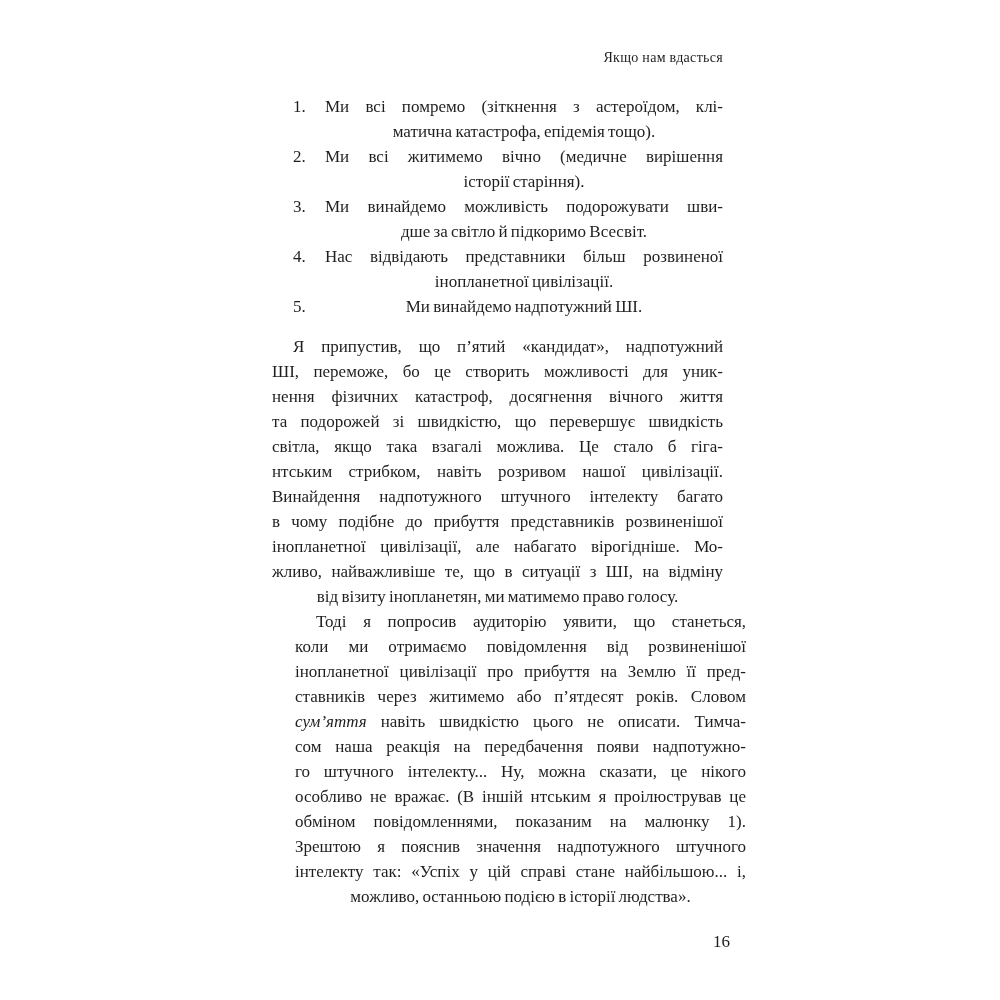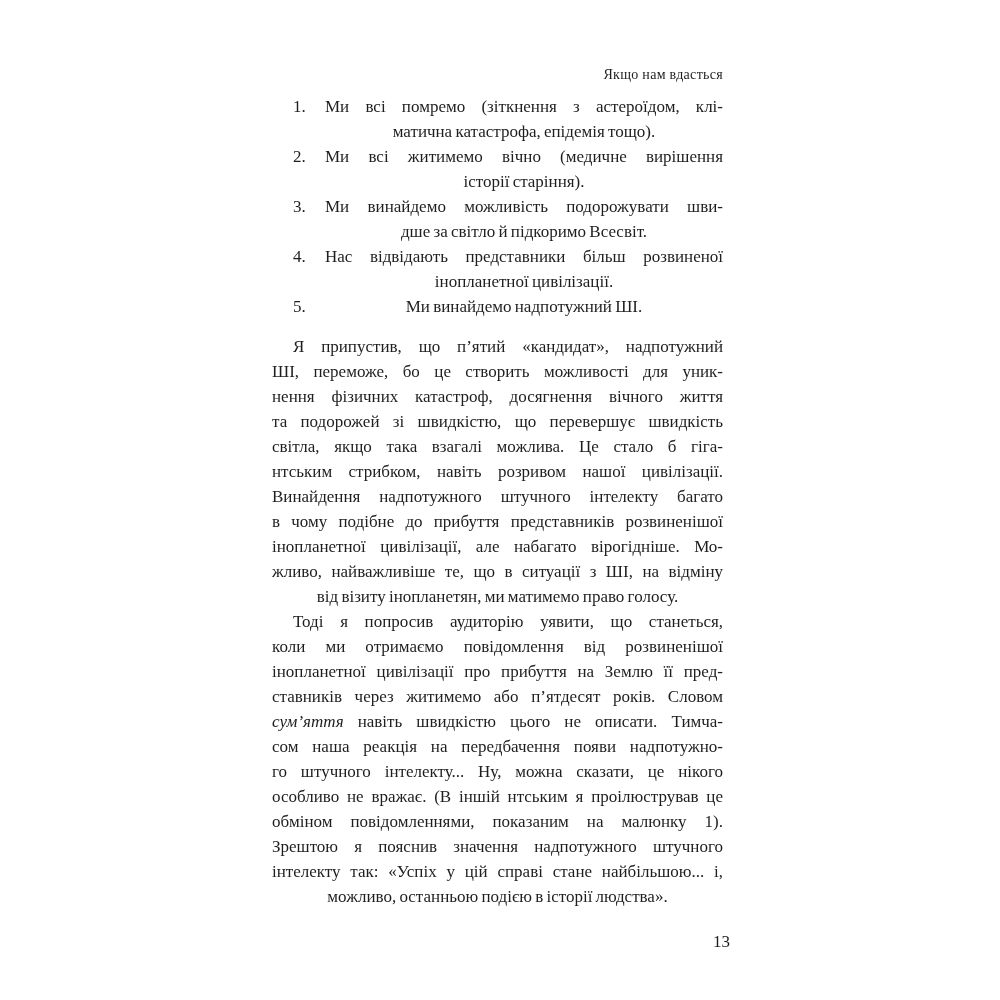--- a/index.html
+++ b/index.html
@@ -9,38 +9,38 @@
     width: 1000px;
     height: 1000px;
     background: #ffffff;
     font-family: "Liberation Serif", serif;
     color: #1e1e1e;
     overflow: hidden;
   }
   .running-head {
     position: absolute;
     left: 272px;
-    top: 66px;
+    top: 49px;
     width: 451px;
     text-align: right;
     font-size: 14px;
     letter-spacing: 0.3px;
     line-height: 18px;
   }
   .block {
     position: absolute;
     left: 272px;
     width: 451px;
     font-size: 17px;
     line-height: 25px;
     word-spacing: -1px;
   }
   .list-block { top: 94px; }
   .p1-block { top: 334px; }
-  .p2-block { top: 609px; }
+  .p2-block { top: 609px; margin-left: 23px; }
   .list-item { position: relative; padding-left: 53px; }
   .list-item .num {
     position: absolute;
     left: 21px;
     top: 0;
     line-height: 25px;
   }
   .jline { text-align: justify; text-align-last: justify; }
   .lline { text-align: center; }
   .indent { text-indent: 21px; }
@@ -119,15 +119,15 @@
     </div>
     <div class="jline">сом наша реакція на передбачення появи надпотужно-</div>
     <div class="jline">го штучного інтелекту... Ну, можна сказати, це нікого</div>
     <div class="jline">особливо не вражає. (В іншій нтським я проілюстрував це</div>
     <div class="jline">обміном повідомленнями, показаним на малюнку 1).</div>
     <div class="jline">Зрештою я пояснив значення надпотужного штучного</div>
     <div class="jline">інтелекту так: «Успіх у цій справі стане найбільшою... і,</div>
     <div class="lline">можливо, останньою подією в історії людства».</div>
   </div>
 
-  <div class="page-number">13</div>
+  <div class="page-number">16</div>
 
 </div>
 
 </body></html>

